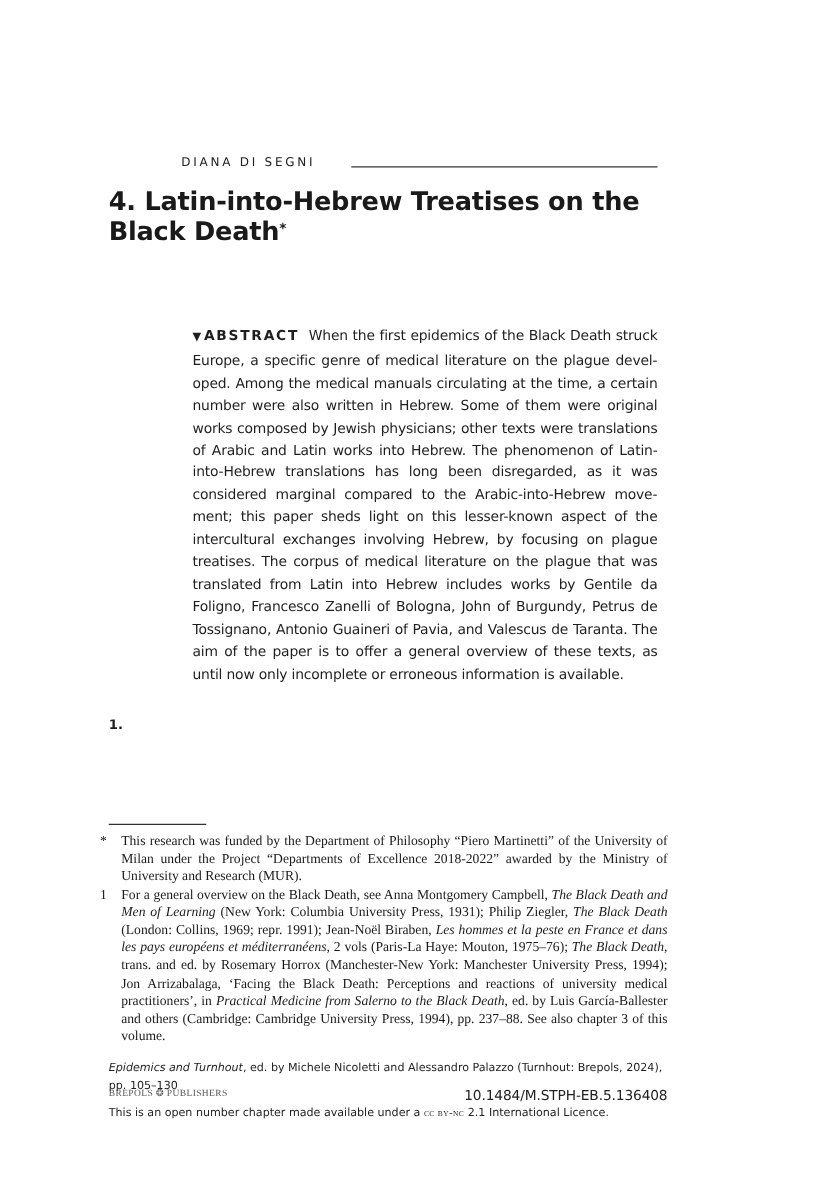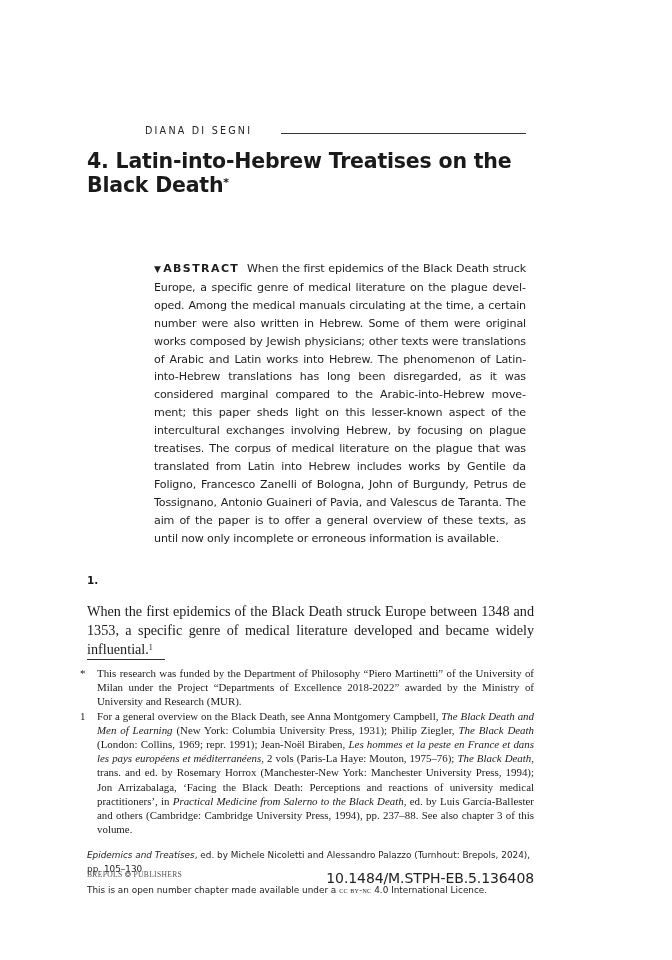--- a/index.html
+++ b/index.html
@@ -164,21 +164,21 @@
       font-family: Liberation Serif, serif;
       font-size: 7.6px;
       letter-spacing: 0.3px;
       color: #555;
       text-align: center;
     }
     .doi {
       position: absolute;
       right: 0;
       top: 0;
-      font-size: 14px;
+      font-size: 11px;
       letter-spacing: -0.1px;
     }
     .licence {
       position: absolute;
       left: 87px;
       top: 847px;
       width: 450px;
       font-family: "DejaVu Sans", sans-serif;
       font-size: 8.9px;
       color: #222;
@@ -200,31 +200,30 @@
 
   <h1 class="chapter-title"><span>4. Latin-into-Hebrew Treatises on the Black Death</span><sup>*</sup></h1>
 
   <div class="abstract">
     <span class="abstract-arrow">▼</span><span class="abstract-label">ABSTRACT</span>
     <span>When the first epidemics of the Black Death struck Europe, a specific genre of medical literature on the plague devel­oped. Among the medical manuals circulating at the time, a certain number were also written in Hebrew. Some of them were original works composed by Jewish physicians; other texts were transla­tions of Arabic and Latin works into Hebrew. The phenomenon of Latin-into-Hebrew translations has long been disregarded, as it was considered marginal compared to the Arabic-into-Hebrew move­ment; this paper sheds light on this lesser-known aspect of the intercultural exchanges involving Hebrew, by focusing on plague treatises. The corpus of medical literature on the plague that was translated from Latin into Hebrew includes works by Gentile da Foligno, Francesco Zanelli of Bologna, John of Burgundy, Petrus de Tossignano, Antonio Guaineri of Pavia, and Valescus de Taranta. The aim of the paper is to offer a general overview of these texts, as until now only incomplete or erroneous information is available.</span>
   </div>
 
   <div class="section-heading">1.</div>
 
-  <p class="body-text" style="margin:0;"><span>When the first epidemics of the Black Death struck Europe between 1348 and 1353, a specific genre of medical literature developed and became widely influential.</span><sup>1</sup></p>
 
   <div class="fn-rule"></div>
 
   <div class="footnotes" id="footnotes-container">
       <div class="footnote"><span class="fn-marker">*</span><span>This research was funded by the Department of Philosophy “Piero Martinetti” of the University of Milan under the Project “Departments of Excellence 2018-2022” awarded by the Ministry of University and Research (MUR).</span></div>
       <div class="footnote"><span class="fn-marker">1</span><span>For a general overview on the Black Death, see Anna Montgomery Campbell, </span><i>The Black Death and Men of Learning</i><span> (New York: Columbia University Press, 1931); Philip Ziegler, </span><i>The Black Death</i><span> (London: Collins, 1969; repr. 1991); Jean-Noël Biraben, </span><i>Les hommes et la peste en France et dans les pays européens et méditerranéens</i><span>, 2 vols (Paris-La Haye: Mouton, 1975–76); </span><i>The Black Death</i><span>, trans. and ed. by Rosemary Horrox (Manchester-New York: Manchester University Press, 1994); Jon Arrizabalaga, ‘Facing the Black Death: Perceptions and reactions of university medical practitioners’, in </span><i>Practical Medicine from Salerno to the Black Death</i><span>, ed. by Luis García-Ballester and others (Cambridge: Cambridge University Press, 1994), pp. 237–88. See also chapter 3 of this volume.</span></div>
     </div>
 
-  <div class="citation"><i>Epidemics and Treatises</i><span>, ed. by Michele Nicoletti and Alessandro Palazzo (Turnhout: Brepols, 2024), pp. 105–130</span></div>
+  <div class="citation"><i>Epidemics and Turnhout</i><span>, ed. by Michele Nicoletti and Alessandro Palazzo (Turnhout: Brepols, 2024), pp. 105–130</span></div>
 
   <div class="publisher-row">
     <span class="publisher-logo">BREPOLS ❂ PUBLISHERS</span>
     <span class="doi">10.1484/M.STPH-EB.5.136408</span>
   </div>
 
-  <div class="licence"><span>This is an open number chapter made available under a </span><span class="smallcaps">CC BY-NC</span><span> 4.0 International Licence.</span></div>
+  <div class="licence"><span>This is an open number chapter made available under a </span><span class="smallcaps">CC BY-NC</span><span> 2.1 International Licence.</span></div>
 
 </div>
 
 </body></html>

